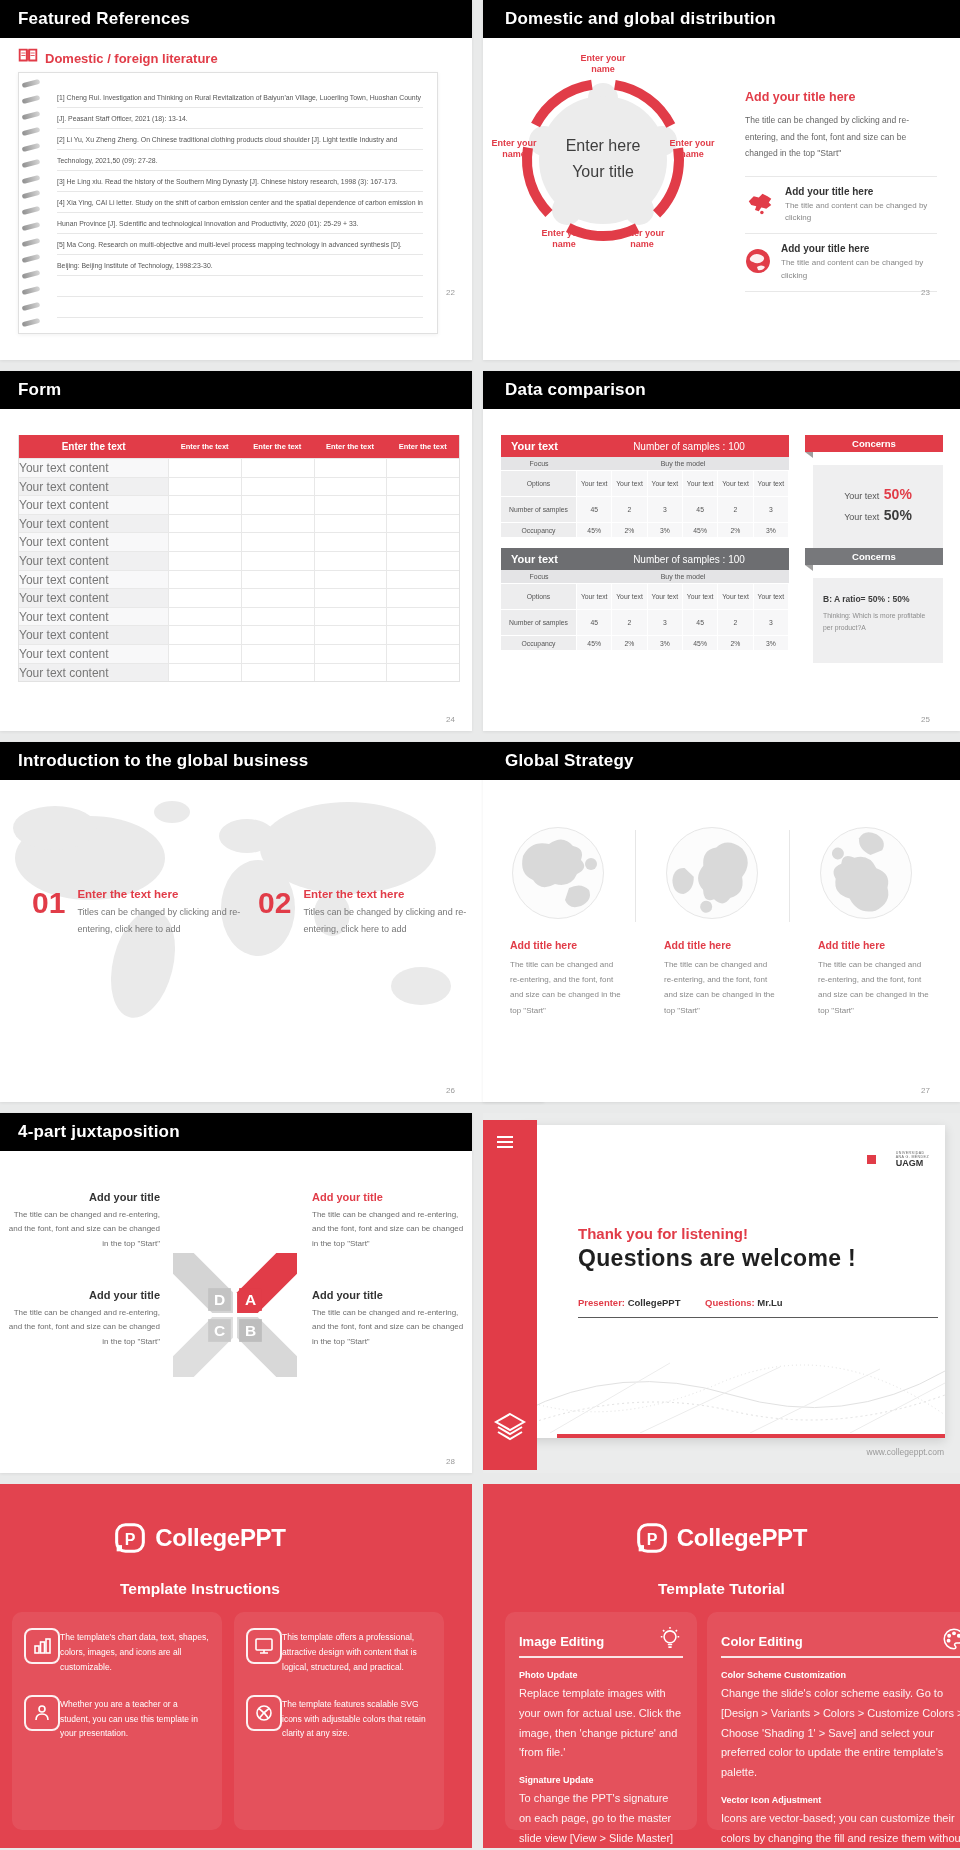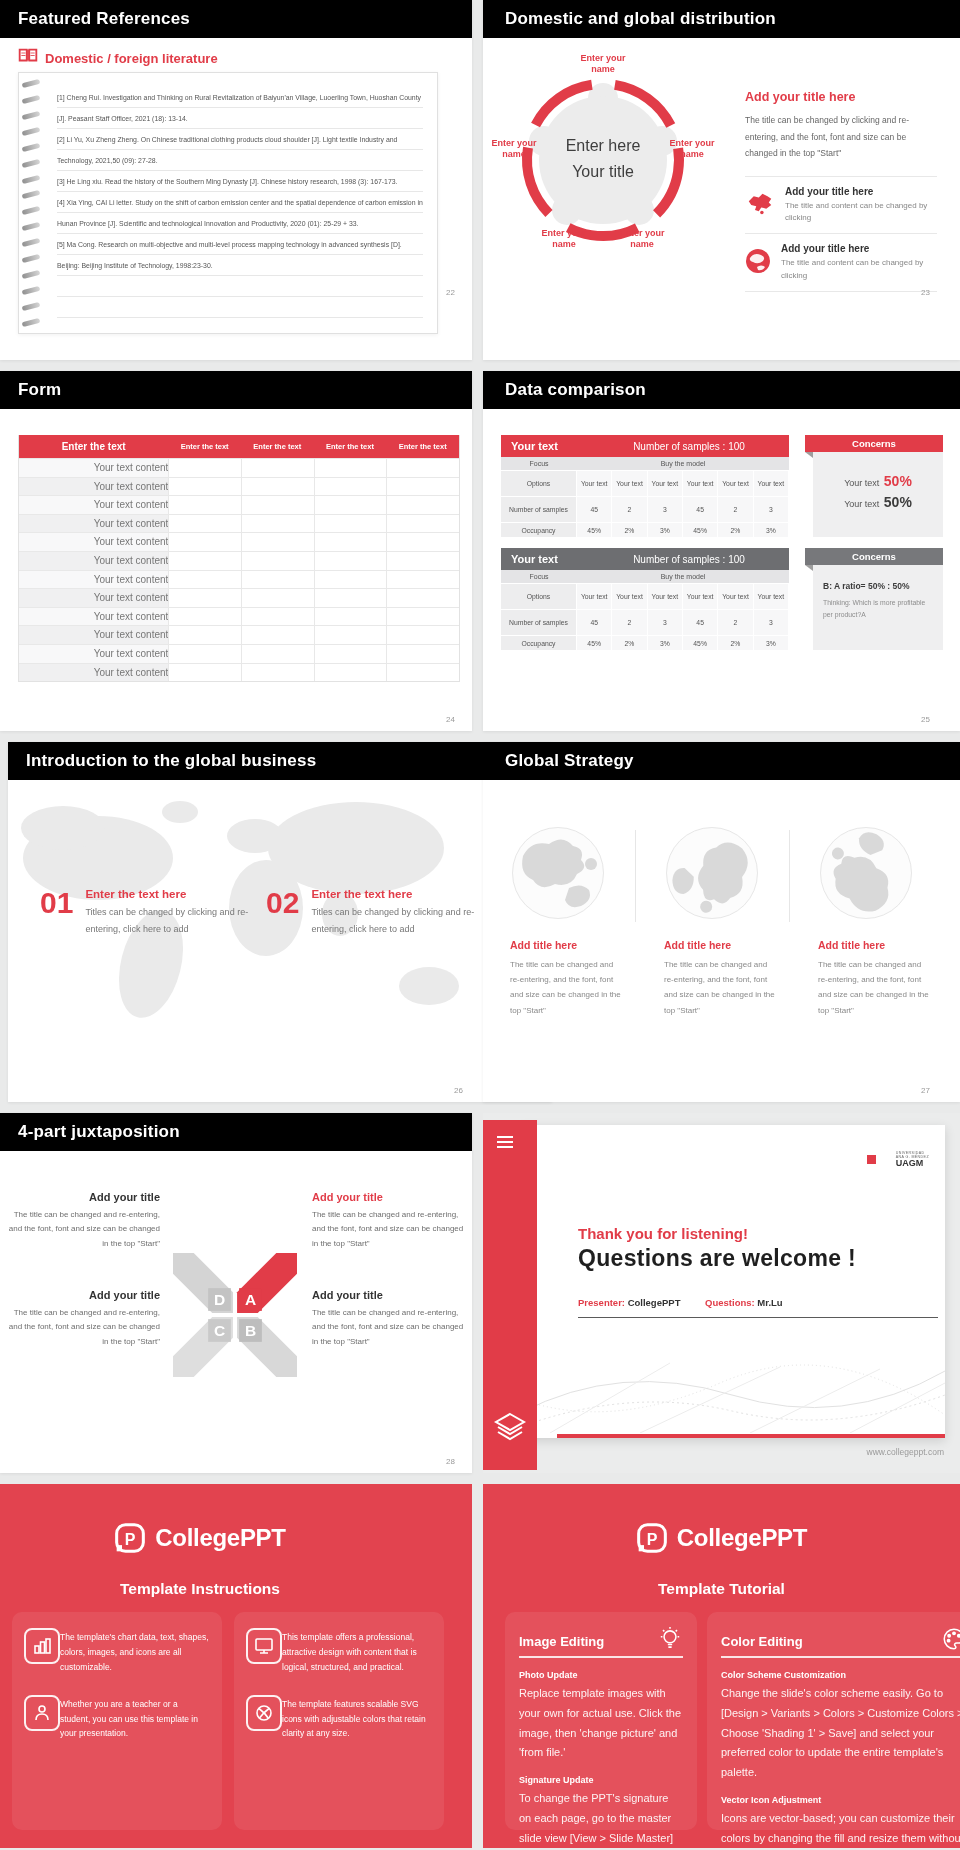--- a/index.html
+++ b/index.html
@@ -24,39 +24,39 @@
   .s23-item{display:flex;gap:10px;padding:9px 0;border-top:1px solid #e8e8e8;align-items:center}
   .s23-item:last-child{border-bottom:1px solid #e8e8e8}
   .s23-it{font-size:10px;font-weight:bold;color:#333}
   .s23-ib{font-size:8px;color:#888;line-height:1.55;margin-top:3px}
   
   .ftable{position:absolute;left:18px;top:64px;width:442px;border:1px solid #e2e2e2;border-top:none}
   .fhead{display:flex;height:23px;background:#e13c48;color:#fff;text-align:center}
   .fh1{width:150px;font-size:10px;font-weight:bold;line-height:23px}
   .fh{width:73px;font-size:7.5px;font-weight:bold;line-height:23px}
   .frow{display:flex;height:18.6px;border-top:1px solid #e8e8e8}
-  .fc1{width:150px;text-align:right;font-size:10px;color:#777;line-height:18.6px}
+  .fc1{width:150px;text-align:left;font-size:12px;color:#777;line-height:18.6px}
   .frow:nth-child(odd) .fc1{background:#f0f0f1}
   .frow:nth-child(even) .fc1{background:#f8f8f9}
   .fc{width:73px;border-left:1px solid #e8e8e8;background:#fff}
   
   .dtable{position:absolute;left:18px;width:288px;color:#555}
   .dthead{display:flex;align-items:center;height:22px;color:#fff}
   .dtl{font-weight:bold;font-size:11px;padding-left:10px;width:88px}
   .dtr{flex:1;text-align:center;font-size:10px}
   .dtsub{display:flex;height:13px;background:#e4e4e6;font-size:7px;align-items:center}
   .dtsub .lab{width:76px;text-align:center}
   .dtsub .spn{flex:1;text-align:center}
   .dtrow{display:flex;border-top:1px solid #fff}
   .dlab{width:76px;background:#ededee;display:flex;align-items:center;justify-content:center;text-align:center;font-size:6.8px;border-right:1px solid #fff}
   .dc{flex:1;background:#f7f7f8;display:flex;align-items:center;justify-content:center;text-align:center;font-size:6.8px;border-right:1px solid #fff}
   .concern{position:absolute;left:330px;width:130px}
   .c-ribbon{position:absolute;left:-8px;right:0;top:0;height:17px;color:#fff;font-weight:bold;font-size:9.5px;text-align:center;line-height:17px}
   .c-ribbon::after{content:"";position:absolute;left:0;top:17px;border-top:6px solid rgba(0,0,0,.38);border-left:8px solid transparent}
-  .c-body{margin-top:17px;background:#efeff0;text-align:center}
+  .c-body{margin-top:30px;background:#efeff0;text-align:center}
   .c-lab{font-size:9px;color:#555}
   .c-val{font-size:14px;font-weight:600}
   
   .gnum{font-size:30px;font-weight:bold;color:#e13c48;line-height:1}
   .gt{font-size:11.5px;font-weight:bold;color:#e13c48}
   .gb{font-size:9px;color:#777;line-height:1.9;margin-top:4px}
   .s26-item{position:absolute;display:flex;gap:12px;width:210px}
   
   .gcol{position:absolute;width:134px}
   .gdiv{position:absolute;top:88px;height:92px;width:1px;background:#e6e6e6}
@@ -385,21 +385,21 @@
   <div class="concern" style="top:177px;height:102px">
     <div class="c-ribbon" style="background:#77787b">Concerns</div>
     <div class="c-body" style="height:85px;padding:16px 10px 0;text-align:left">
       <div style="font-size:8.5px;font-weight:bold;color:#3c3c3c">B: A ratio= 50% : 50%</div>
       <div style="font-size:6.8px;color:#8d8d8d;line-height:1.7;margin-top:6px">Thinking: Which is more profitable per product?A</div>
     </div>
   </div>
   <div class="pgnum" style="left:438px;top:344px">25</div>
 </div>
 
-<div class="card" style="left:8px;top:742px;width:544px;height:360px">
+<div class="card" style="left:0;top:742px;width:544px;height:360px">
   <div class="bar">Introduction to the global business</div>
   <svg width="472" height="290" viewBox="0 0 472 290" style="position:absolute;left:0;top:44px">
     <g fill="#eaeaea">
       <ellipse cx="90" cy="72" rx="75" ry="42"></ellipse>
       <ellipse cx="55" cy="42" rx="42" ry="22"></ellipse>
       <ellipse cx="172" cy="26" rx="18" ry="11"></ellipse>
       <ellipse cx="143" cy="178" rx="30" ry="55" transform="rotate(14 143 178)"></ellipse>
       <ellipse cx="247" cy="50" rx="28" ry="17"></ellipse>
       <ellipse cx="258" cy="122" rx="37" ry="48"></ellipse>
       <ellipse cx="348" cy="62" rx="88" ry="46"></ellipse>

